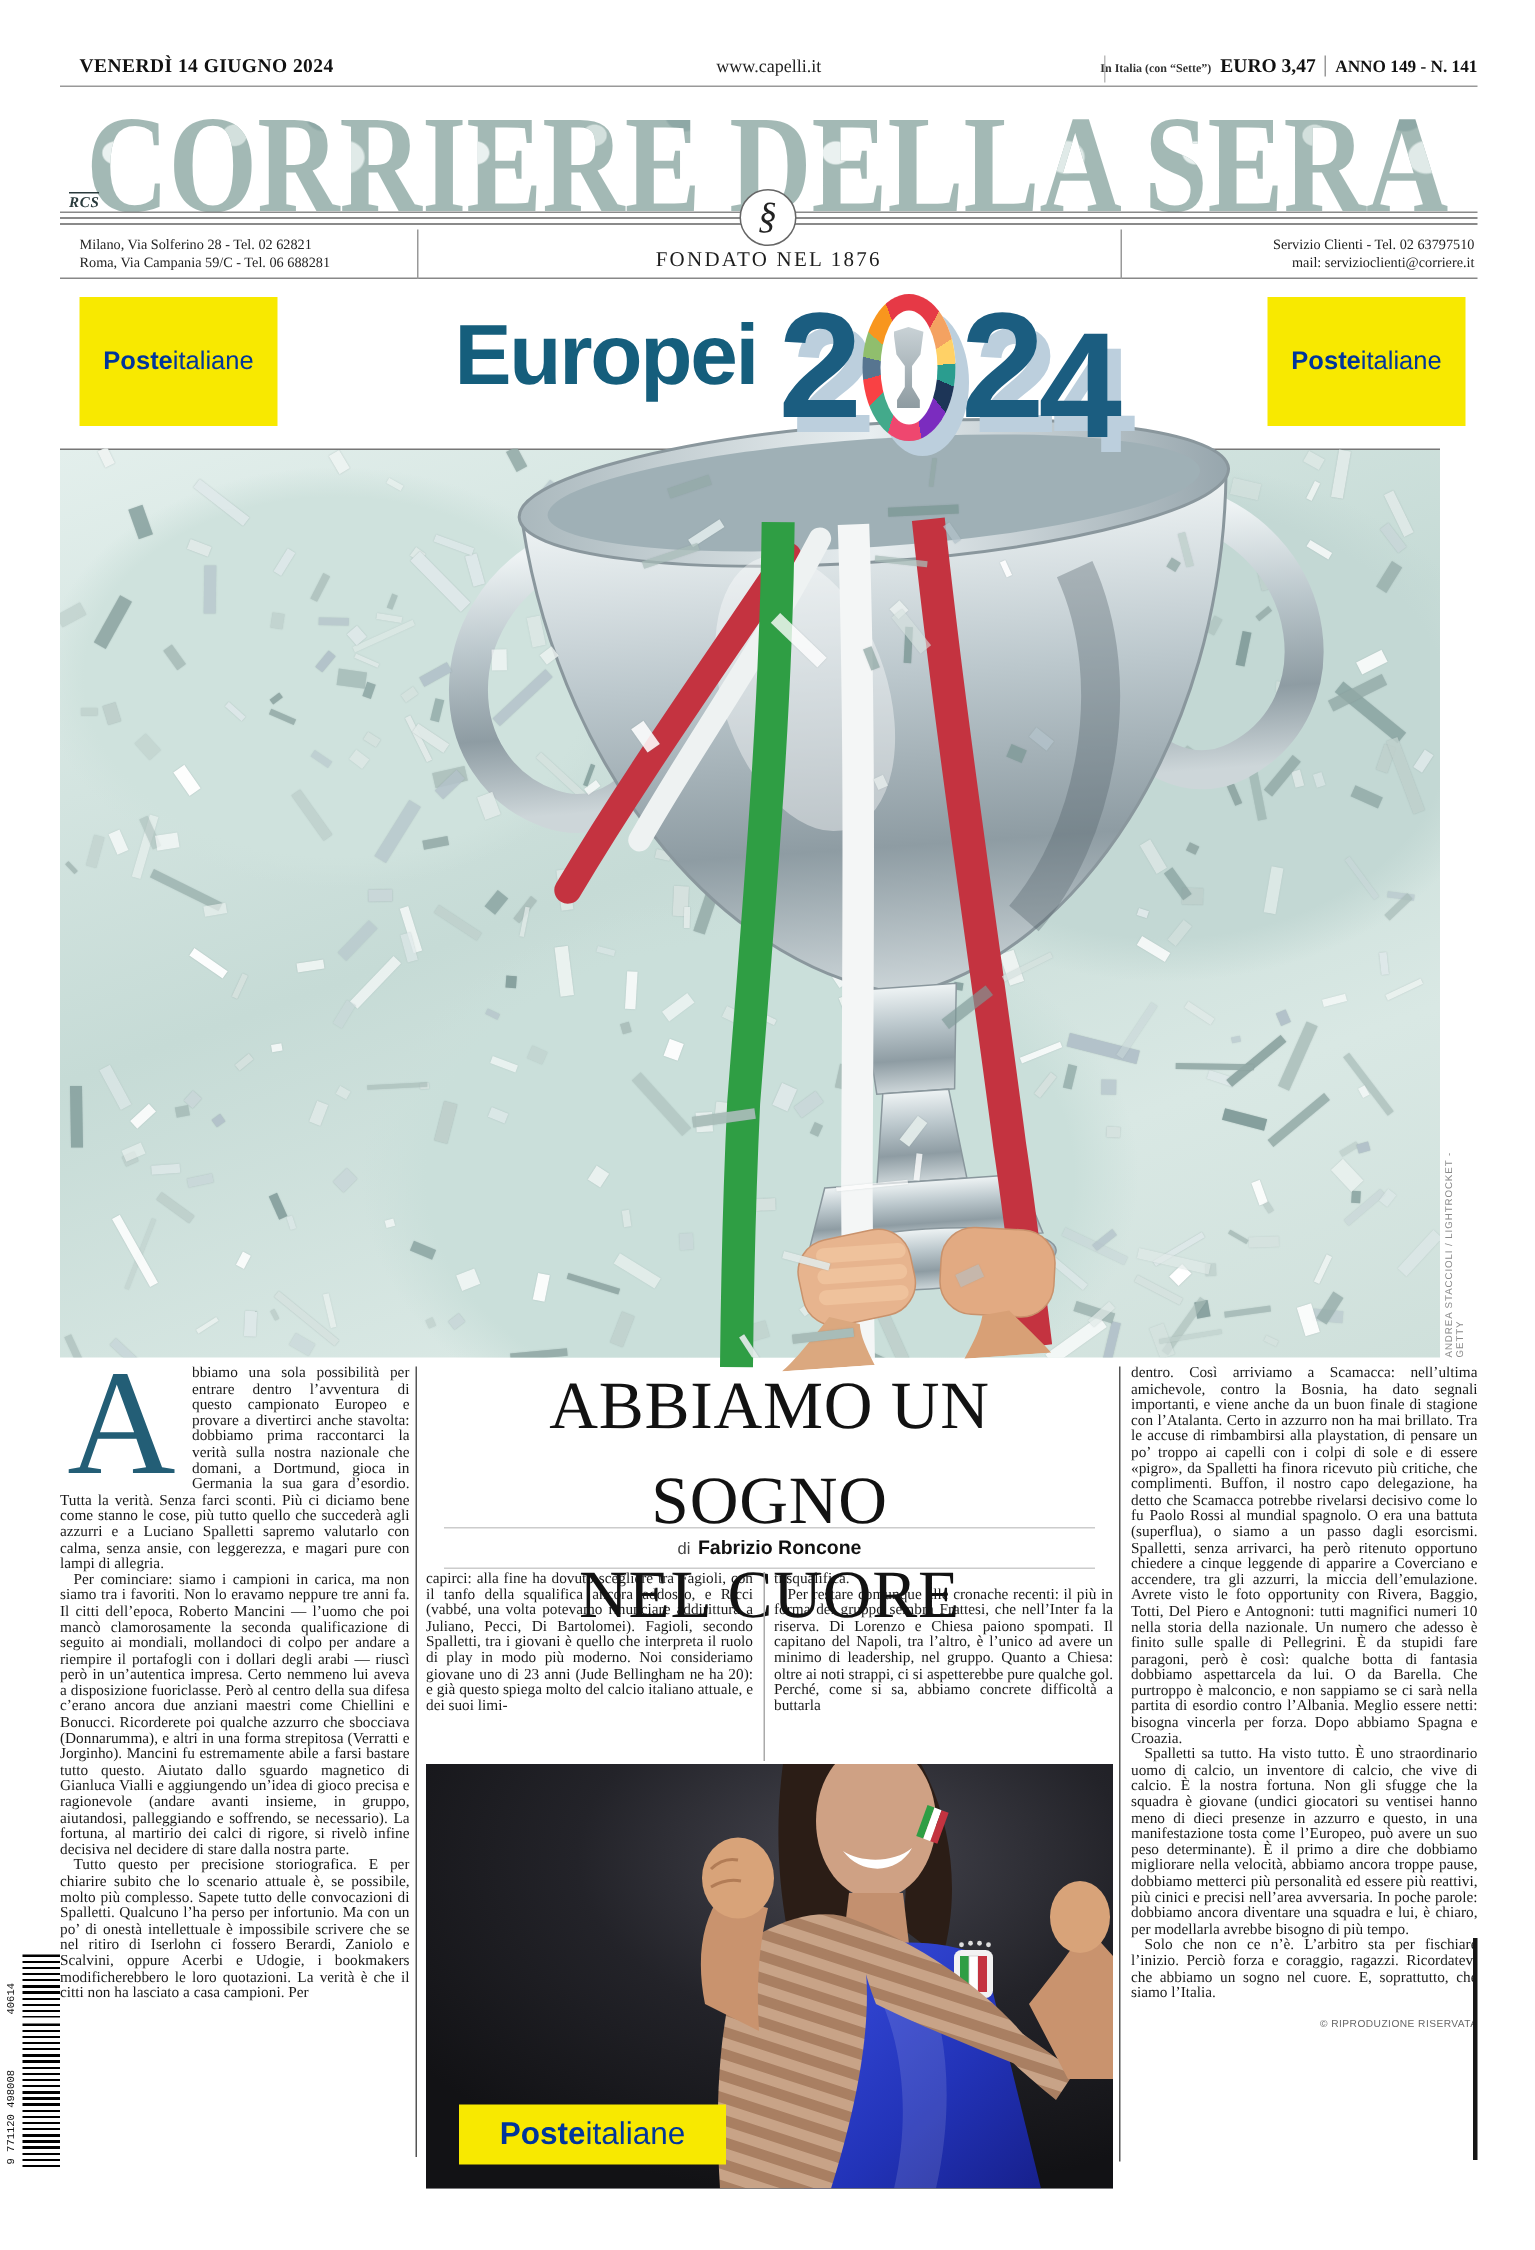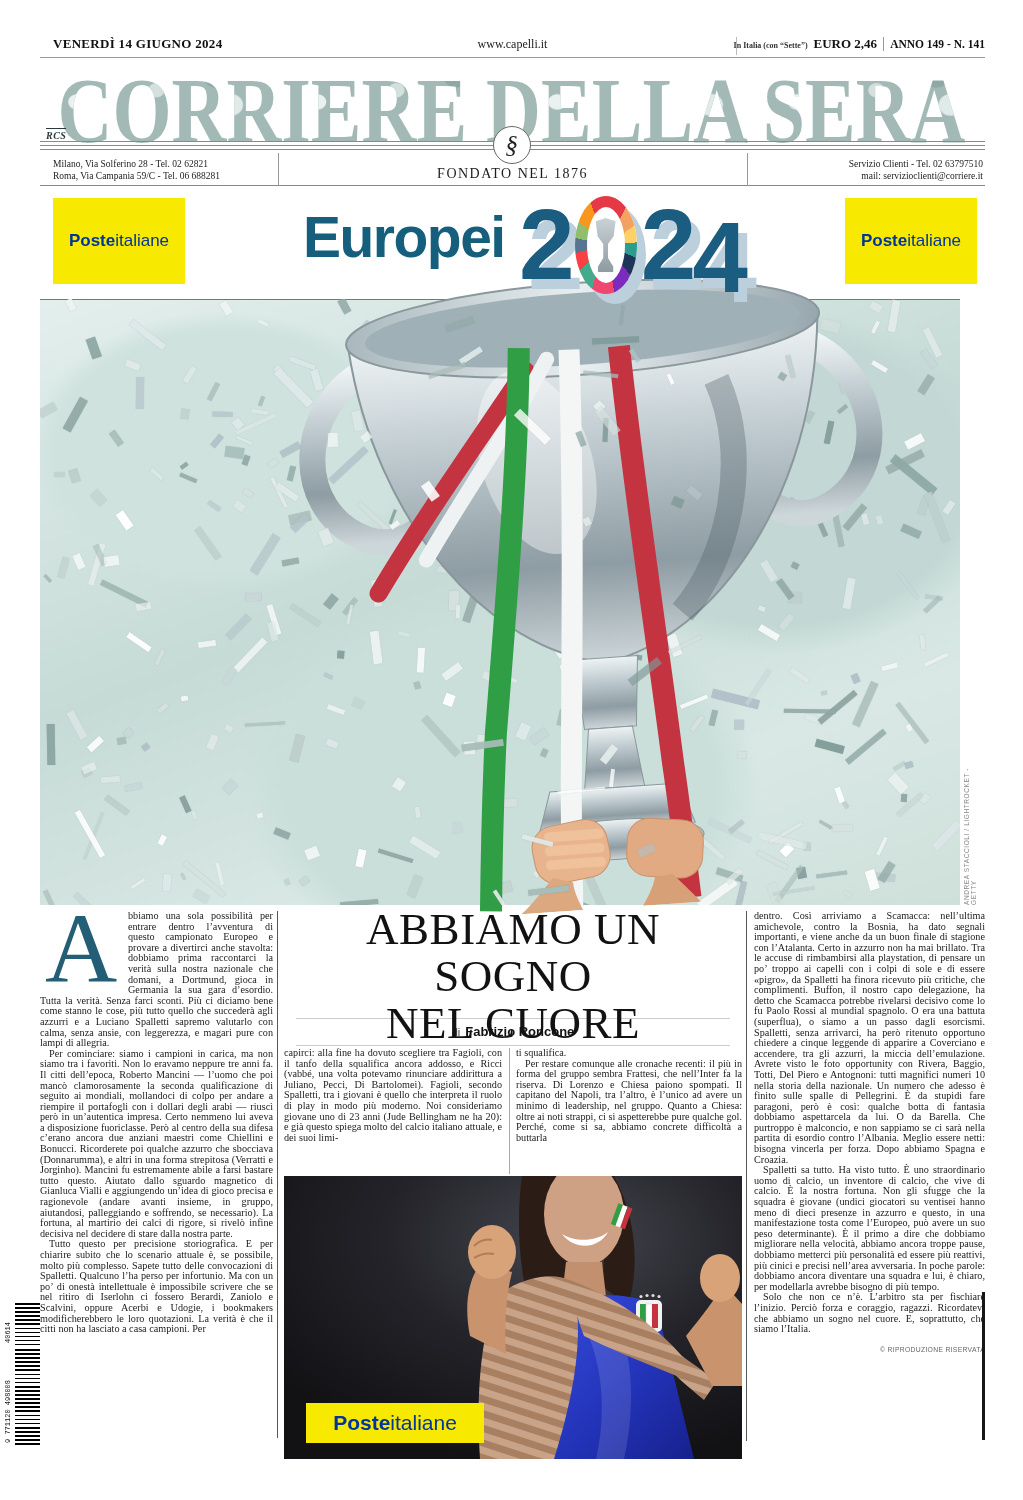--- a/index.html
+++ b/index.html
@@ -62,21 +62,21 @@
       radial-gradient(280px 200px at 20% 25%, #cfe2dd 0 60%, transparent 70%),
       radial-gradient(320px 240px at 80% 30%, #c3d8d4 0 60%, transparent 72%),
       radial-gradient(360px 260px at 50% 80%, #cadfda 0 60%, transparent 72%),
       linear-gradient(160deg,#e3efec,#c6dbd6 45%,#d9e8e4 75%,#cfe0db); }
   .confetti-layer { position:absolute; left:40px; top:299px; width:920px; height:606px; overflow:hidden; pointer-events:none; }
   #confetti-back { z-index:1; } #confetti-front { z-index:4; }
   .trophy-svg { position:absolute; left:300px; top:248px; width:600px; height:660px; z-index:3; transform:rotate(-4deg); }
   .photo-credit { position:absolute; left:963px; top:745px; height:160px; writing-mode:vertical-rl; transform:rotate(180deg); font-family:"Liberation Sans",sans-serif; font-size:6.5px; letter-spacing:.6px; color:#8a8a8a; z-index:5; }
 
   
-  .headline { position:absolute; left:284px; top:906px; width:458px; text-align:center; font-family:"Liberation Serif",serif; font-weight:400; font-size:45px; line-height:47px; color:#121212; letter-spacing:.5px; z-index:6; }
+  .headline { position:absolute; left:284px; top:906px; width:458px; text-align:center; font-family:"Liberation Serif",serif; font-weight:400; font-size:45px; line-height:63px; color:#121212; letter-spacing:.5px; z-index:6; }
   .byline { position:absolute; left:296px; top:1018px; width:434px; border-top:1px solid #ccc; border-bottom:1px solid #ccc; padding:5px 0 6px; display:flex; justify-content:center; align-items:baseline; gap:5px; font-family:"Liberation Sans",sans-serif; }
   .byline .pre { font-size:11px; color:#444; } .byline .author { font-size:13px; font-weight:700; color:#111; }
 
   .body-text { font-size:10.2px; line-height:10.6px; text-align:justify; color:#1a1a1a; }
   .body-text p { margin:0; } .body-text p.ind { text-indent:9px; }
   .col-left  { position:absolute; left:40px;  top:911px; width:233px; height:527px; overflow:hidden; }
   .col-midl  { position:absolute; left:284px; top:1048px; width:218px; height:126px; overflow:hidden; }
   .col-midr  { position:absolute; left:516px; top:1048px; width:226px; height:126px; overflow:hidden; }
   .col-right { position:absolute; left:754px; top:911px; width:231px; height:534px; overflow:hidden; }
   .dropcap { float:left; width:82px; height:74px; font-family:"Liberation Serif",serif; font-size:100px; line-height:74px; text-align:center; color:#235e76; margin:1px 6px 0 0; }
@@ -103,21 +103,21 @@
 </style>
 </head>
 <body>
 
 <div class="topbar">
   <div class="topbar-date">VENERDÌ 14 GIUGNO 2024</div>
   <div class="topbar-site">www.capelli.it</div>
   <div class="topbar-vline"></div>
   <div class="topbar-right">
     <span class="topbar-pricepre">In Italia (con “Sette”)</span>
-    <span class="topbar-price">EURO 2,46</span>
+    <span class="topbar-price">EURO 3,47</span>
     <span class="topbar-sep"></span>
     <span class="topbar-issue">ANNO 149 - N. 141</span>
   </div>
 </div>
 
 <div class="mast-title">CORRIERE DELLA SERA</div>
 <div class="rcs-logo">RCS</div>
 <div class="mast-rules"></div>
 <div class="cs-ornament">§</div>
 <div class="mast-row">

